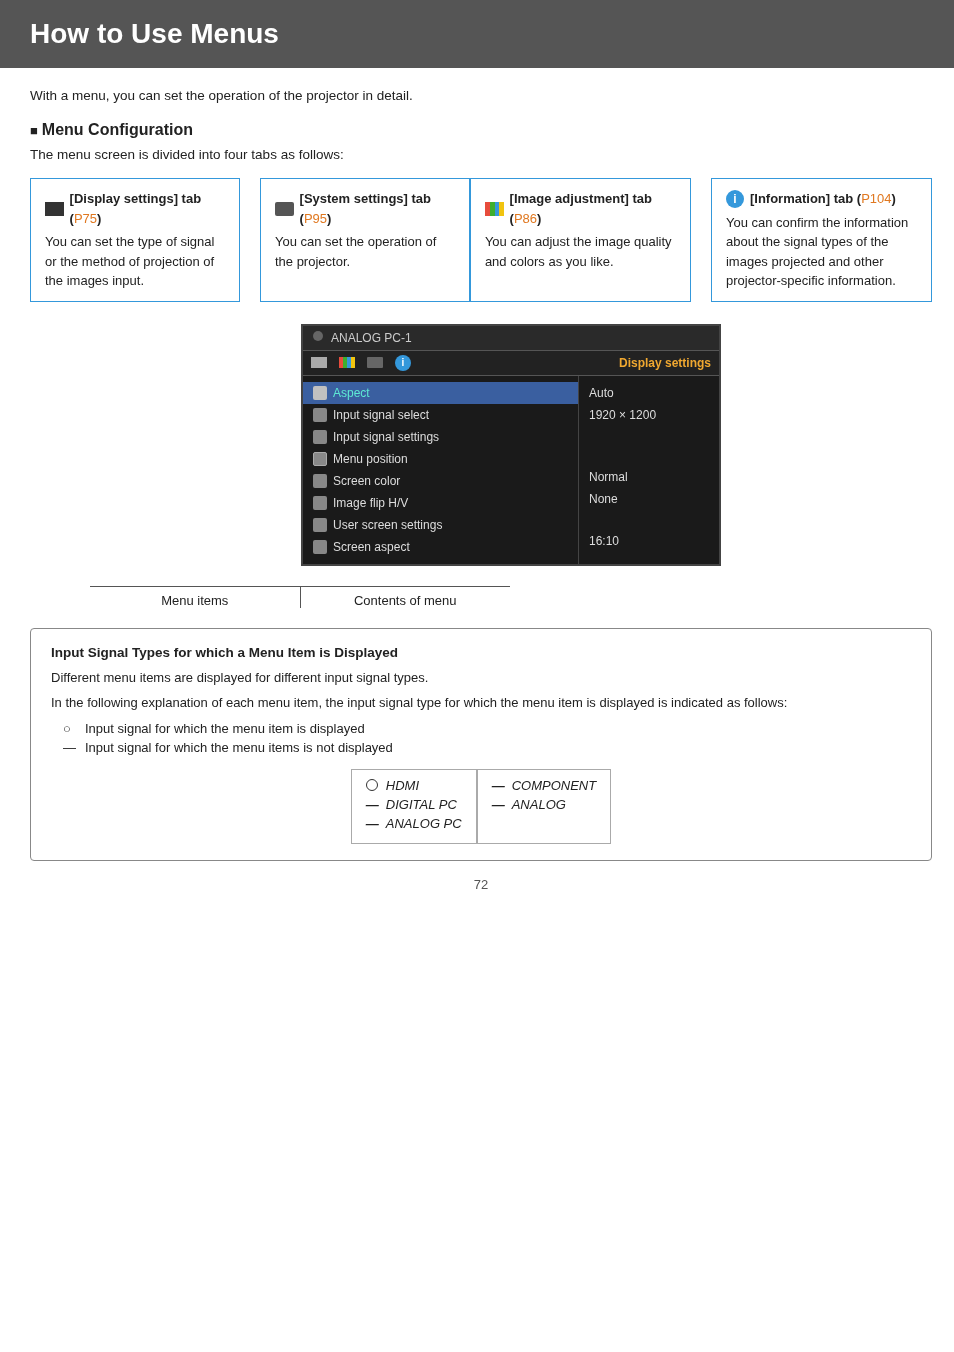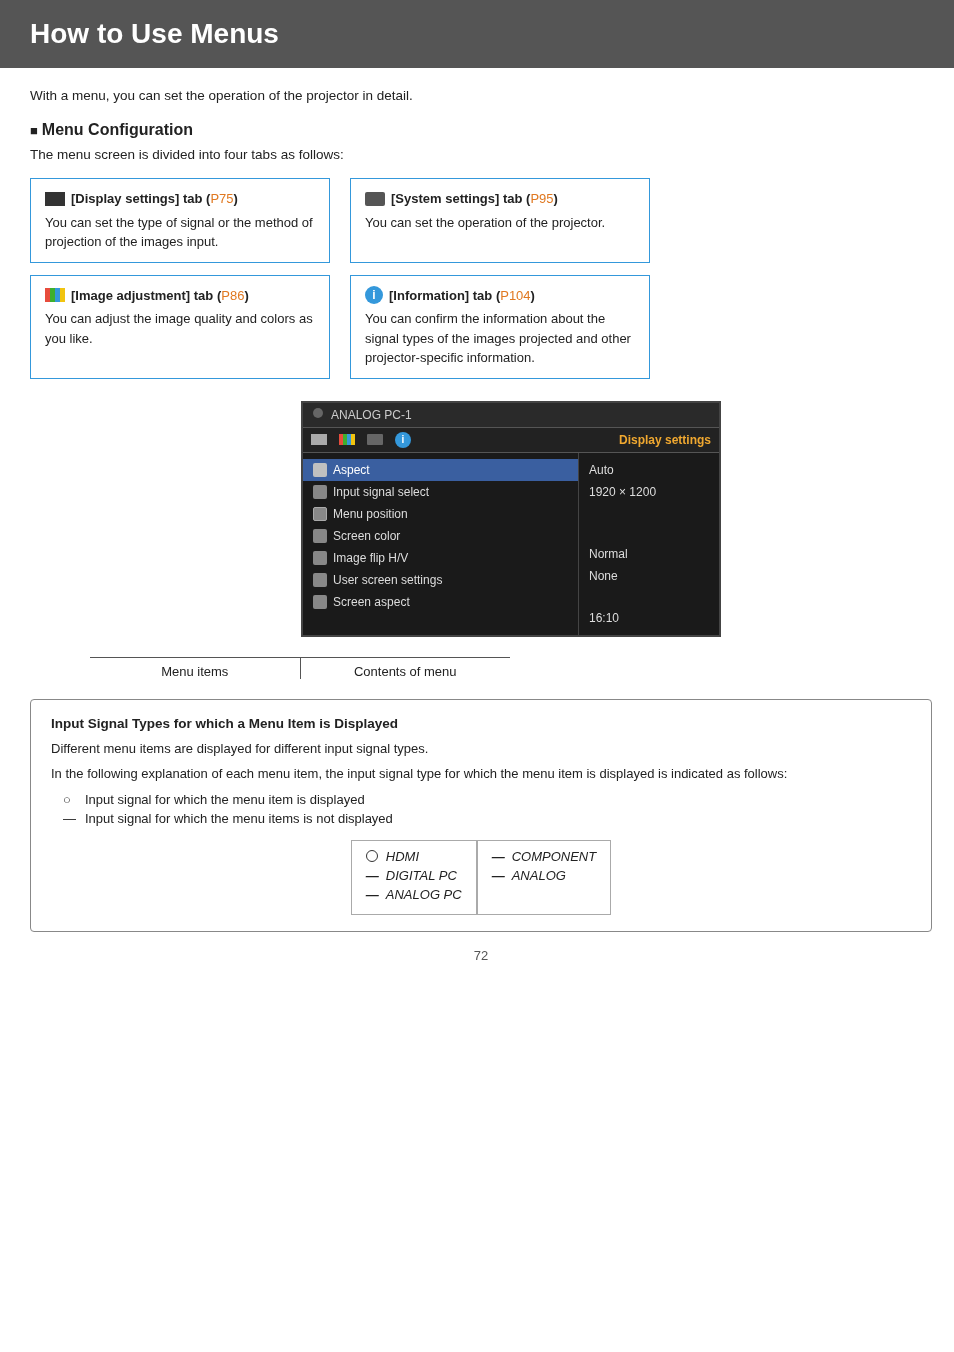--- a/index.html
+++ b/index.html
@@ -41,21 +41,21 @@
       content: '■';
       font-size: 13px;
     }
     .menu-config-desc {
       font-size: 13.5px;
       margin-bottom: 16px;
     }
     
     .tabs-diagram {
       display: flex;
-      flex-direction: column;
+      flex-direction: row;
       gap: 0;
       margin-bottom: 10px;
       position: relative;
     }
     .tabs-row {
       display: flex;
       gap: 20px;
       margin-bottom: 12px;
     }
     .tab-box {
@@ -169,21 +169,21 @@
       padding: 4px 10px;
       font-size: 12px;
       color: #ddd;
       display: flex;
       align-items: center;
       gap: 6px;
       cursor: default;
     }
     .menu-item.selected {
       background: #3a5fa0;
-      color: #ffffff;
+      color: #5eead4;
     }
     .menu-item-icon {
       width: 14px;
       height: 14px;
       background: #888;
       border-radius: 2px;
       display: inline-block;
       flex-shrink: 0;
     }
     .menu-value {
@@ -369,20 +369,24 @@
 
       <div class="menu-items-area">
         <div class="menu-left">
           <div class="menu-item selected">
             <span class="menu-item-icon" style="background:#c0c0c0;"></span>
             <span>Aspect</span>
           </div>
           <div class="menu-item">
             <span class="menu-item-icon" style="background:#888;"></span>
             <span>Input signal select</span>
+          </div>
+          <div class="menu-item">
+            <span class="menu-item-icon" style="background:#888;"></span>
+            <span>Input signal settings</span>
           </div>
           <div class="menu-item">
             <span class="menu-item-icon" style="background:#888;border:1px solid #aaa;"></span>
             <span>Menu position</span>
           </div>
           <div class="menu-item">
             <span class="menu-item-icon" style="background:#888;"></span>
             <span>Screen color</span>
           </div>
           <div class="menu-item">

